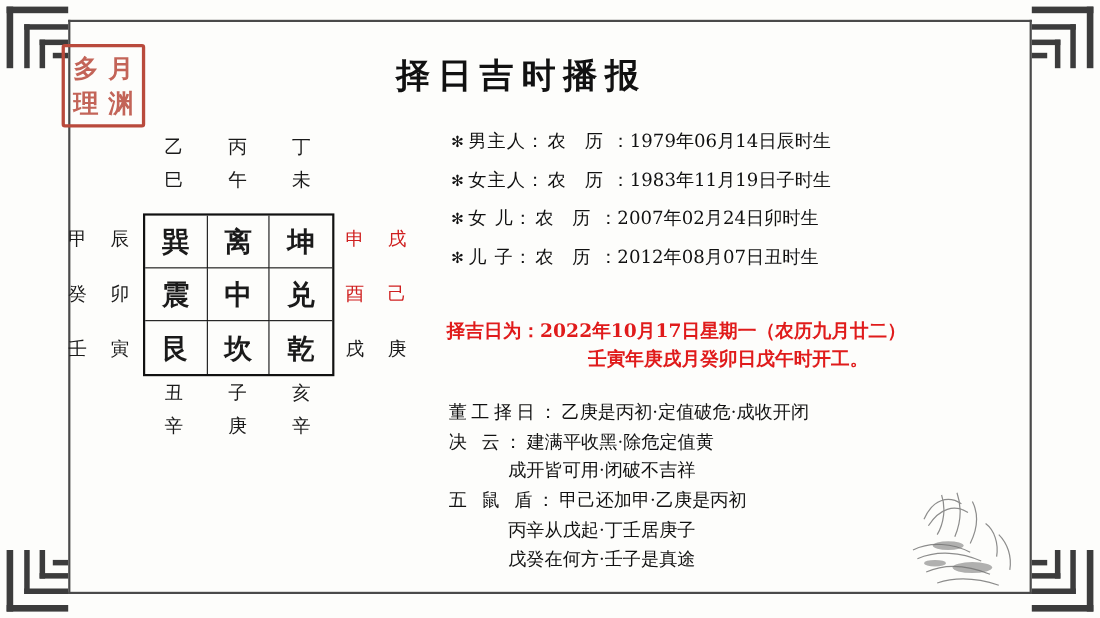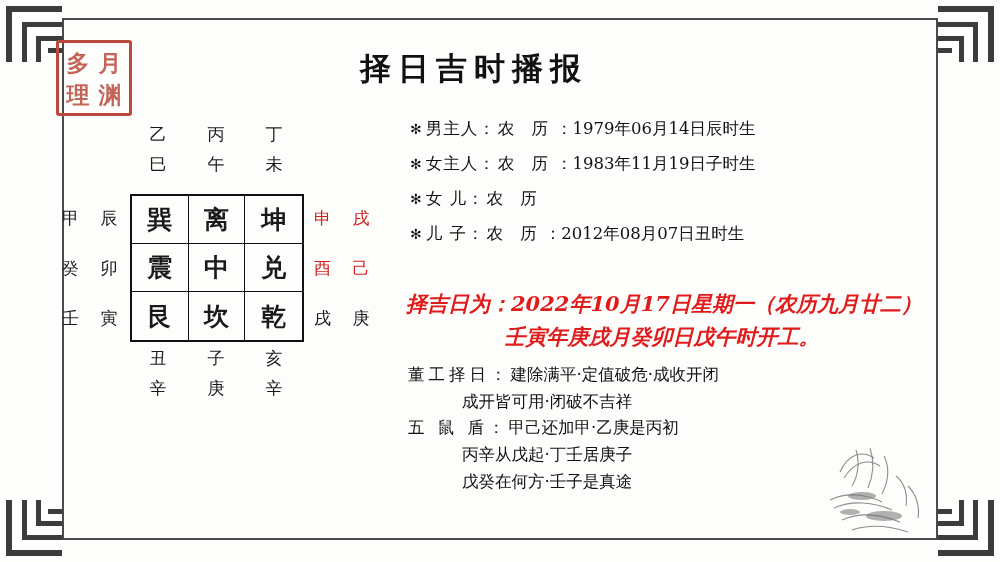--- a/index.html
+++ b/index.html
@@ -177,24 +177,23 @@
   .info-row .value { letter-spacing: 0px; }
 
   
   #chosen {
     position: absolute;
     left: 406px;
     top: 288px;
     width: 530px;
     color: #e01b1b;
     font-family: "DejaVu Serif", serif;
-    font-size: 21px;
+    font-size: 17px;
     font-weight: bold;
     line-height: 1.55;
-    font-style: italic;
   }
   #chosen .l1 { text-align: left; }
   #chosen .l2 { text-align: center; padding-right: 18px; }
 
   
   #verses {
     position: absolute;
     left: 408px;
     top: 362px;
     width: 530px;
@@ -326,37 +325,41 @@
     <div class="info-row">
       <span class="star">✻</span>
       <span class="label">女主人：</span>
       <span class="cal">农    历</span>
       <span class="value">：1983年11月19日子时生</span>
     </div>
     <div class="info-row">
       <span class="star">✻</span>
       <span class="label">女    儿：</span>
       <span class="cal">农    历</span>
+      <span class="value">：2007年02月24日卯时生</span>
     </div>
     <div class="info-row">
       <span class="star">✻</span>
       <span class="label">儿    子：</span>
       <span class="cal">农    历</span>
       <span class="value">：2012年08月07日丑时生</span>
     </div>
   </div>
 
   <div id="chosen">
     <div class="l1">择吉日为：2022年10月17日星期一（农历九月廿二）</div>
     <div class="l2">壬寅年庚戌月癸卯日戊午时开工。</div>
   </div>
 
   <div id="verses">
     <div class="v">
-      <span class="vhead">董工择日：</span><span>建除满平·定值破危·成收开闭</span>
+      <span class="vhead">董工择日：</span><span>乙庚是丙初·定值破危·成收开闭</span>
+    </div>
+    <div class="v">
+      <span class="vhead">决    云：</span><span>建满平收黑·除危定值黄</span>
     </div>
     <div class="v indent">
       <span>成开皆可用·闭破不吉祥</span>
     </div>
     <div class="v">
       <span class="vhead">五 鼠 盾：</span><span>甲己还加甲·乙庚是丙初</span>
     </div>
     <div class="v indent">
       <span>丙辛从戊起·丁壬居庚子</span>
     </div>

